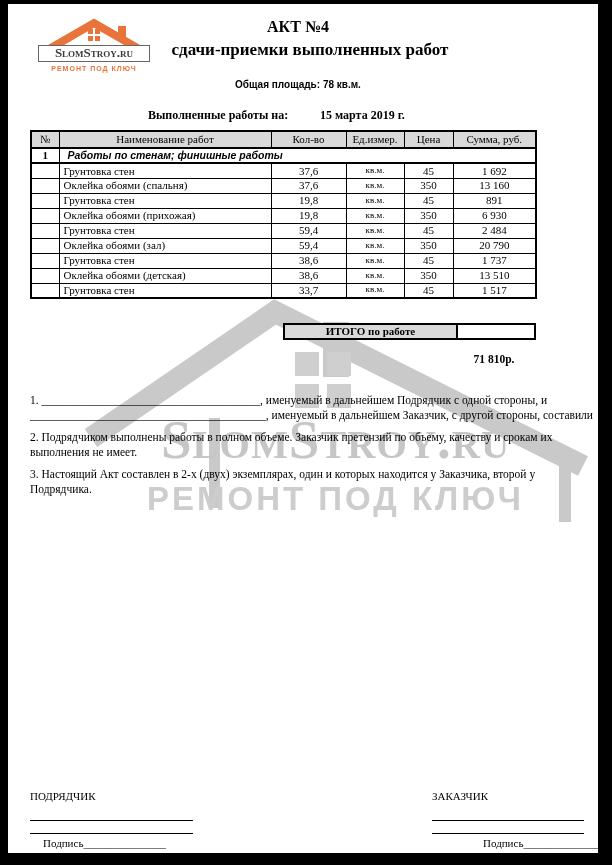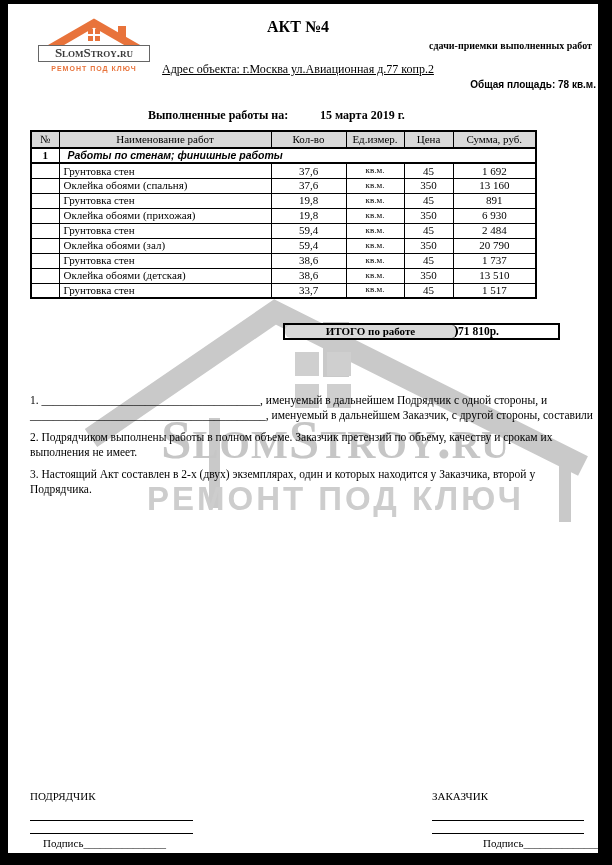--- a/index.html
+++ b/index.html
@@ -26,26 +26,26 @@
               border: 1.5px solid #666; background: #fff; text-align: center;
               font-family: "Liberation Serif", serif; font-weight: bold; font-variant: small-caps;
               font-size: 13px; color: #3b3b3b; line-height: 14px; }
   .logo-tagline { position: absolute; left: 2px; top: 49px; width: 112px; text-align: center;
                   font-family: "Liberation Sans", sans-serif; font-weight: bold;
                   font-size: 7px; color: #e8733b; letter-spacing: 1px; }
 
   
   .doc-title1 { position: absolute; left: 0; top: 14px; width: 580px; text-align: center;
                 font-weight: bold; font-size: 16px; }
-  .doc-title2 { position: absolute; left: 4px; top: 36px; width: 580px; text-align: right;
-                font-weight: bold; font-size: 10px; }
+  .doc-title2 { position: absolute; left: 12px; top: 36px; width: 580px; text-align: center;
+                font-weight: bold; font-size: 17px; }
   .doc-address { position: absolute; left: 0; top: 58px; width: 580px; text-align: center;
                  font-size: 12px; }
   .doc-address span { text-decoration: underline; }
-  .doc-area { position: absolute; left: 8px; top: 75px; width: 580px; text-align: right;
+  .doc-area { position: absolute; left: 0; top: 75px; width: 580px; text-align: center;
               font-family: "Liberation Sans", sans-serif; font-weight: bold; font-size: 10px; }
   .works-label { position: absolute; left: 140px; top: 104px; font-weight: bold; font-size: 12px; }
   .works-date  { position: absolute; left: 312px; top: 104px; font-weight: bold; font-size: 12px; }
 
   
   table.acts { position: absolute; left: 22px; top: 126px; width: 505px;
                border-collapse: collapse; table-layout: fixed; border: 2px solid #000;
                font-size: 11px; }
   table.acts td { border: 1px solid #000; line-height: 1.1; overflow: hidden; white-space: nowrap; }
   tr.thr td { background: #d9d9d9; text-align: center; height: 17px; border-bottom: 2px solid #000; }
@@ -54,23 +54,23 @@
   tr.tsec .sec-title { font-family: "Liberation Sans", sans-serif; font-style: italic;
                        font-weight: bold; padding-left: 8px; font-size: 10.5px; }
   tr.trow td { height: 15px; }
   td.c-name { text-align: left; padding-left: 4px; }
   td.c-mid  { text-align: center; }
   td.c-unit { text-align: center; font-size: 9px; }
 
   
   .total-row { position: absolute; left: 275px; top: 319px; display: flex; border: 2px solid #000; height: 17px; }
   .total-label { width: 173px; background: #d9d9d9; border-right: 2px solid #000;
-                 font-weight: bold; font-size: 11px; text-align: center; line-height: 13px; border-radius: 6px; }
-  .total-value { width: 100px; background: #fff; font-weight: bold; font-size: 11.5px;
-                 text-align: left; padding-right: 4px; line-height: 13px; }
+                 font-weight: bold; font-size: 11px; text-align: center; line-height: 13px; }
+  .total-value { width: 76px; background: #fff; font-weight: bold; font-size: 11.5px;
+                 text-align: center; padding-right: 4px; line-height: 13px; margin-top: 28px; }
 
   
   .paras { position: absolute; left: 22px; top: 389px; width: 530px; font-size: 11.5px; }
   .para { margin-bottom: 7px; }
   .para div { line-height: 15px; white-space: nowrap; }
 
   
   .sig-left  { position: absolute; left: 22px;  top: 786px; width: 163px; }
   .sig-right { position: absolute; left: 424px; top: 786px; width: 152px; }
   .sig-label { font-size: 11px; }
@@ -110,21 +110,20 @@
         <rect x="59" y="13" width="5" height="5" fill="#e8733b"></rect>
         <rect x="52" y="20" width="5" height="5" fill="#e8733b"></rect>
         <rect x="59" y="20" width="5" height="5" fill="#e8733b"></rect>
       </svg>
       <div class="logo-box">SlomStroy.ru</div>
       <div class="logo-tagline">РЕМОНТ ПОД КЛЮЧ</div>
     </div>
 
     <div class="doc-title1">АКТ №4</div>
     <div class="doc-title2">сдачи-приемки выполненных работ</div>
-    <div class="doc-address"><span>Адрес объекта: г.Москва ул.Авиационная д.77 копр.2</span></div>
     <div class="doc-area">Общая площадь: 78 кв.м.</div>
     <div class="works-label">Выполненные работы на:</div>
     <div class="works-date">15 марта 2019 г.</div>
 
     <table class="acts">
       <colgroup>
         <col style="width:28px">
           <col style="width:212px">
           <col style="width:75px">
         <col style="width:58px">

